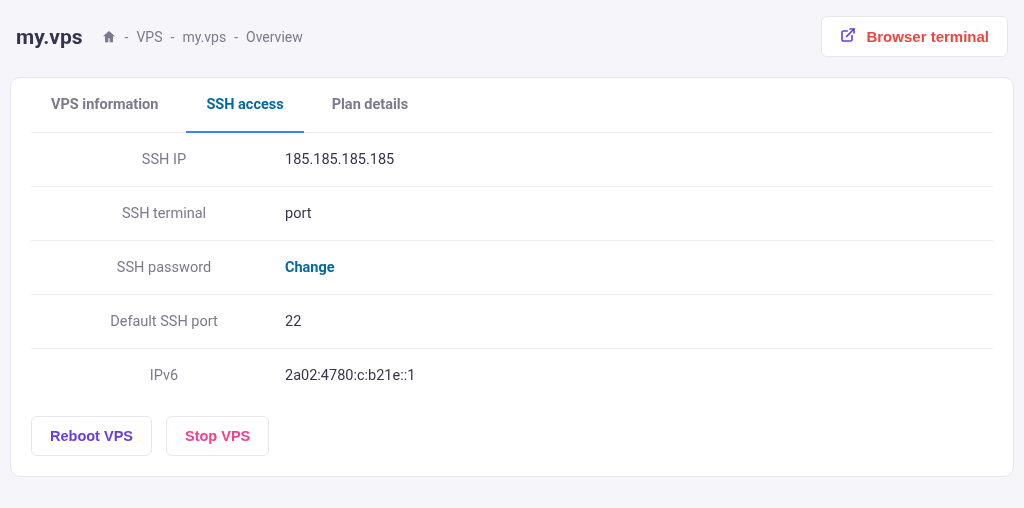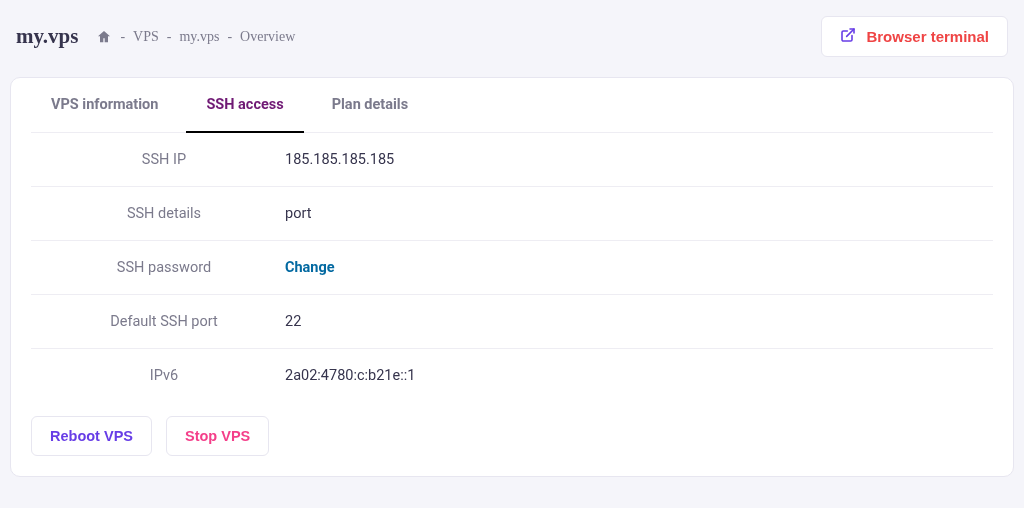--- a/index.html
+++ b/index.html
@@ -11,21 +11,21 @@
       color: #36344D;
       overflow: hidden;
     }
     .page { padding: 0 10px; }
     .topbar {
       display: flex;
       justify-content: space-between;
       align-items: center;
       padding: 16px 6px 20px 6px;
     }
-    .topbar-left { display: flex; align-items: center; gap: 18px; font-family: Liberation Serif, serif; }
+    .topbar-left { display: flex; align-items: center; gap: 18px; }
     .app-title { font-size: 21px; font-weight: 700; color: #36344D; }
     .crumbs { display: flex; align-items: center; gap: 8px; color: #7b7a8c; font-size: 14px; }
     .crumbs .sep { color: #7b7a8c; }
     .home-ic { display: inline-flex; color: #7b7a8c; cursor: pointer; }
     .btn-terminal {
       display: inline-flex; align-items: center; gap: 10px;
       background: #fff; border: 1px solid #e7e6f0; border-radius: 6px;
       padding: 10px 18px; color: #ef4444; font-weight: 700; font-size: 15px;
       cursor: pointer;
     }
@@ -33,21 +33,21 @@
     .card {
       background: #fff; border: 1px solid #e7e6f0; border-radius: 10px;
       padding: 0 20px 20px 20px;
     }
     .tabs { display: flex; gap: 8px; }
     .tab {
       padding: 18px 20px; font-weight: 700; font-size: 14.5px;
       color: #7b7a8c; cursor: pointer; white-space: nowrap;
     }
     .tab.active {
-      color: #701a75; border-bottom: 2px solid #000000;
+      color: #0369a1; border-bottom: 2px solid #3b82f6;
       margin-bottom: -1px;
     }
     .rows { }
     .row {
       display: flex; align-items: center;
       padding: 18px 12px; border-bottom: 1px solid #eeedf3;
       font-size: 14.5px;
       text-align: center;
     }
     .row:last-child { border-bottom: none; }
@@ -104,21 +104,21 @@
       <div class="tab active">SSH access</div>
       <div class="tab">Plan details</div>
     </div>
 
     <div class="rows divider-top">
       <div class="row">
         <div class="row-label">SSH IP</div>
         <div class="row-value">185.185.185.185</div>
       </div>
       <div class="row">
-        <div class="row-label">SSH details</div>
+        <div class="row-label">SSH terminal</div>
         <div class="row-value">port</div>
       </div>
       <div class="row">
         <div class="row-label">SSH password</div>
         <div class="row-value link">Change</div>
       </div>
       <div class="row">
         <div class="row-label">Default SSH port</div>
         <div class="row-value">22</div>
       </div>

